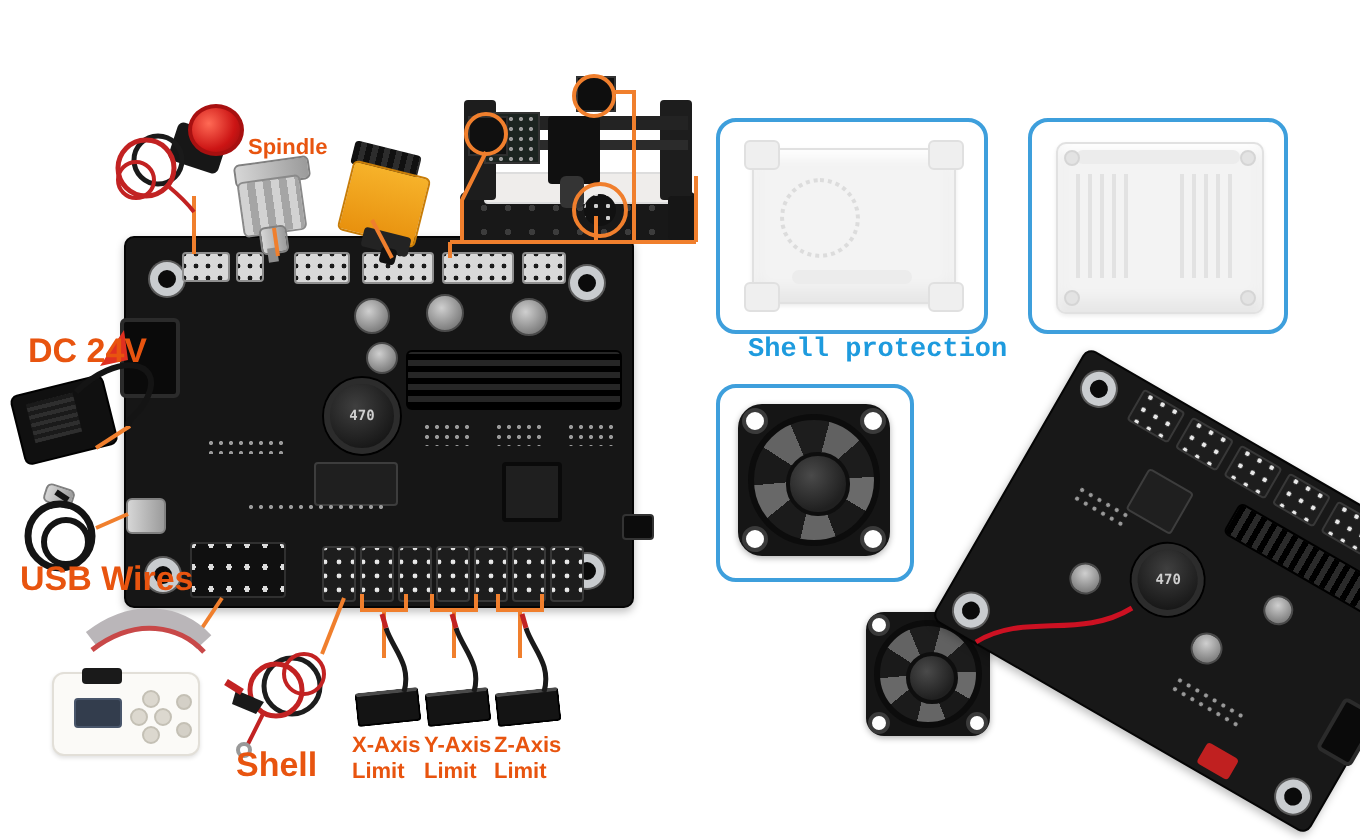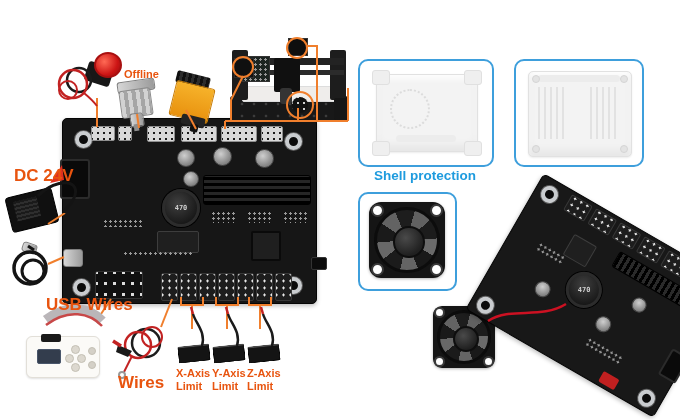--- a/index.html
+++ b/index.html
@@ -279,31 +279,31 @@
       <path d="M193,314 L191,307" stroke="#c22222" stroke-width="2.5"></path>
       <path d="M237,346 C241,332 231,324 228,314" stroke="#1a1a1a" stroke-width="2.5"></path>
       <path d="M228,314 L226,307" stroke="#c22222" stroke-width="2.5"></path>
       <path d="M272,346 C276,332 266,324 263,314" stroke="#1a1a1a" stroke-width="2.5"></path>
       <path d="M263,314 L261,307" stroke="#c22222" stroke-width="2.5"></path>
     </g>
 
     <path d="M488,321 C512,306 540,320 566,304" stroke="#cc1122" stroke-width="2.5" fill="none"></path>
   </svg>
 
-  <div class="lbl-o" style="left:124px;top:68px;">Offline</div>
+  <div class="lbl-o" style="left:124px;top:68px;">Spindle</div>
   <div class="lbl-o md" style="left:14px;top:166px;">DC 24V</div>
-  <div class="lbl-o md" style="left:10px;top:295px;margin-left:36px;">USB Wires</div>
-  <div class="lbl-o md" style="left:118px;top:373px;">Wires</div>
+  <div class="lbl-o md" style="left:10px;top:280px;">USB Wires</div>
+  <div class="lbl-o md" style="left:118px;top:373px;">Shell</div>
   <div class="lbl-o" style="left:176px;top:367px;">
     <div>X-Axis</div>
     <div>Limit</div>
   </div>
   <div class="lbl-o" style="left:212px;top:367px;">
     <div>Y-Axis</div>
     <div>Limit</div>
   </div>
   <div class="lbl-o" style="left:247px;top:367px;">
     <div>Z-Axis</div>
     <div>Limit</div>
   </div>
-  <div class="lbl-b" style="left:374px;top:168px;">Shell protection</div>
+  <div class="lbl-b" style="left:374px;top:168px;font-family:Liberation Mono, monospace;">Shell protection</div>
 
 </div>
 
 </body></html>

